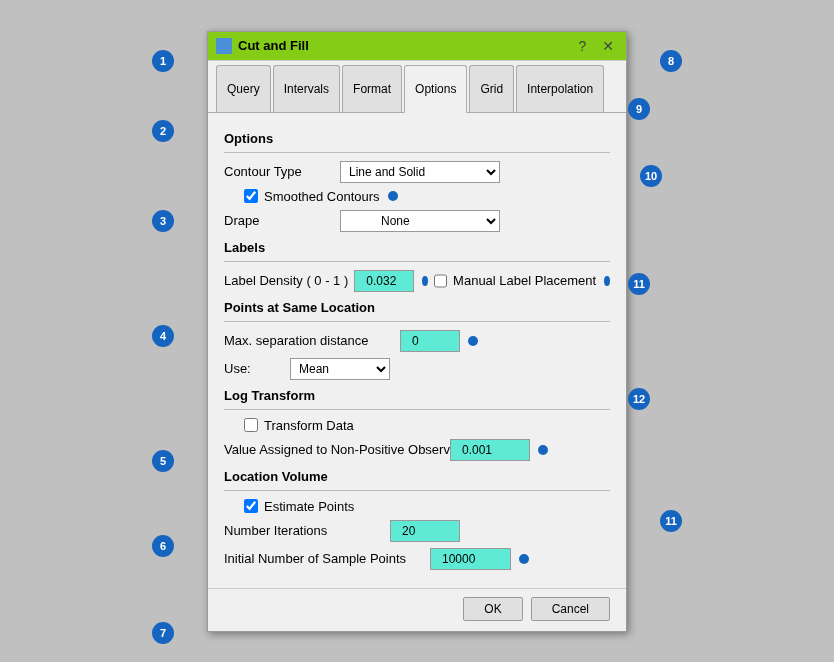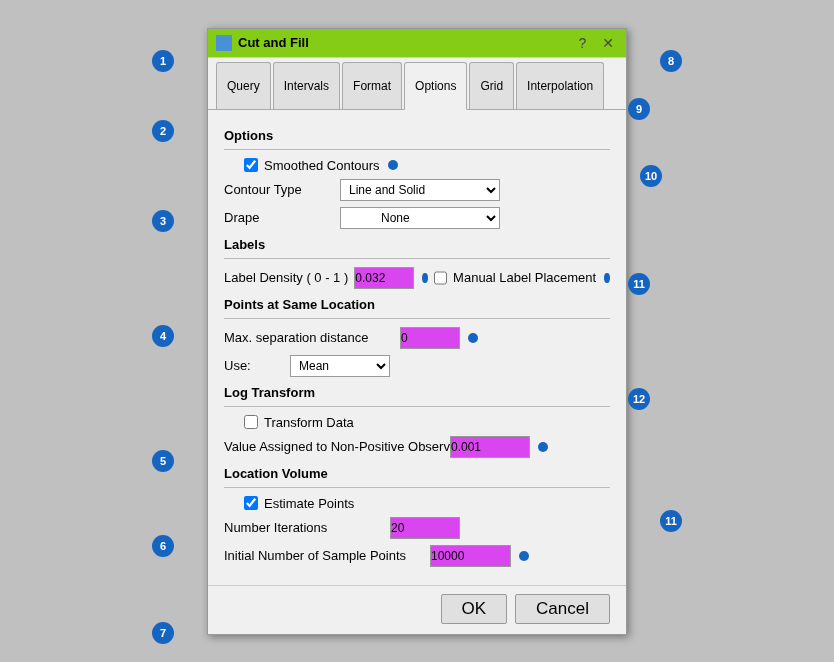--- a/index.html
+++ b/index.html
@@ -108,22 +108,22 @@
     }
     select {
       border: 1px solid #999;
       background: #fff;
       padding: 2px 4px;
       font-size: 12px;
       height: 22px;
     }
     input[type="text"], input[type="number"] {
       border: 1px solid #999;
-      background: #d946ef;
-      padding: 2px 0;
+      background: #5eead4;
+      padding: 2px 11px;
       font-size: 12px;
       height: 22px;
     }
     input[type="checkbox"] {
       width: 14px;
       height: 14px;
       cursor: pointer;
     }
     .contour-select { width: 160px; }
     .drape-select { width: 160px; padding-left: 36px; }
@@ -139,21 +139,21 @@
       padding: 8px 16px 10px 16px;
       gap: 8px;
       border-top: 1px solid #ccc;
       background: #f0f0f0;
     }
     .btn {
       padding: 4px 20px;
       border: 1px solid #999;
       background: #e0e0e0;
       cursor: pointer;
-      font-size: 17px;
+      font-size: 12px;
       border-radius: 2px;
     }
     .btn-ok {
       background: #e0e0e0;
     }
     .annotation {
       position: absolute;
       background: #1565c0;
       color: #fff;
       border-radius: 50%;
@@ -213,33 +213,33 @@
     <div class="tab active">Options</div>
     <div class="tab">Grid</div>
     <div class="tab">Interpolation</div>
   </div>
 
   <div class="content">
 
     <div class="section-title">Options</div>
     <hr class="section-line">
 
-    <div class="row indent">
-      <input type="checkbox" id="smoothed" checked="" style="">
-      <label for="smoothed" class="label">Smoothed Contours</label>
-      <span class="slider-dot"></span>
-    </div>
-
     <div class="row">
       <span class="label" style="width:110px;">Contour Type</span>
       <select class="contour-select">
         <option>Line and Solid</option>
         <option>Line Only</option>
         <option>Solid Only</option>
       </select>
+    </div>
+
+    <div class="row indent">
+      <input type="checkbox" id="smoothed" checked="" style="">
+      <label for="smoothed" class="label">Smoothed Contours</label>
+      <span class="slider-dot"></span>
     </div>
 
     <div class="row">
       <span class="label" style="width:110px;">Drape</span>
       <select class="drape-select">
         <option>None</option>
         <option>Surface</option>
         <option>Volume</option>
       </select>
     </div>

